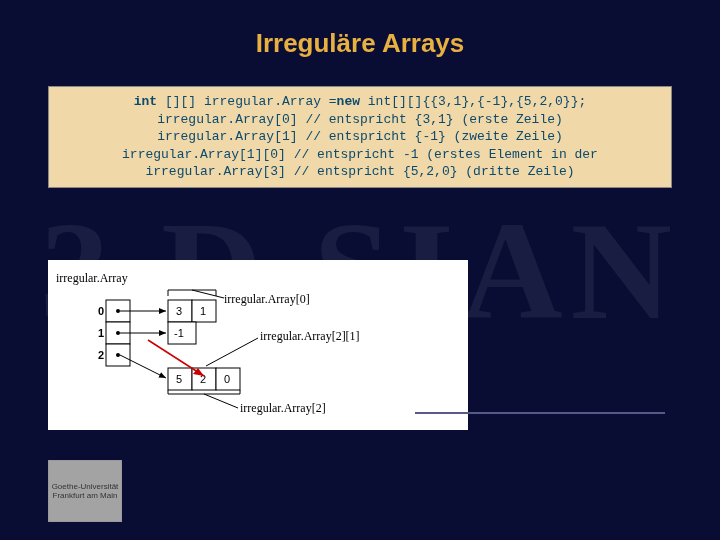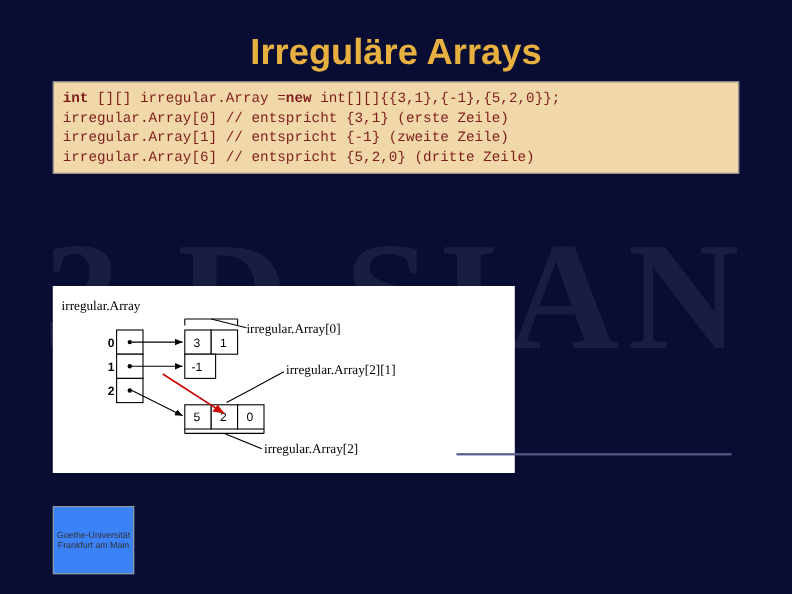--- a/index.html
+++ b/index.html
@@ -21,35 +21,36 @@
     font-weight: bold;
     color: rgba(40, 45, 80, 0.5);
     font-family: 'Times New Roman', serif;
     letter-spacing: 8px;
     pointer-events: none;
     white-space: nowrap;
   }
   .title {
     text-align: center;
     color: #e8b040;
-    font-size: 33px;
+    font-size: 26px;
     font-weight: bold;
     padding-top: 28px;
-    padding-bottom: 8px;
+    padding-bottom: 27px;
   }
   .codebox {
     margin: 0 48px;
     background: #f0d8a8;
     border: 1px solid #888;
     padding: 6px 8px;
     font-family: 'Courier New', monospace;
     font-size: 13px;
     line-height: 1.35;
-    color: #7f1d1d;
+    color: #0c4a6e;
     position: relative;
+    text-align: center;
   }
   .codebox .kw { font-weight: bold; }
   .diagram {
     position: absolute;
     left: 48px;
     top: 260px;
     width: 420px;
     height: 170px;
     background: #fff;
   }
@@ -65,21 +66,21 @@
     position: absolute;
     left: 48px;
     bottom: 18px;
     display: flex;
     align-items: center;
     gap: 18px;
   }
   .logo {
     width: 72px;
     height: 60px;
-    background: #3b82f6;
+    background: #a3a3a3;
     border: 1px solid #999;
     display: flex;
     align-items: center;
     justify-content: center;
     font-size: 8px;
     color: #333;
     text-align: center;
   }
   .foot-text {
     color: #fff;
@@ -96,21 +97,22 @@
 <body>
 
 <div class="watermark">3 D  SIAN</div>
 
 <div class="title">Irreguläre Arrays</div>
 
 <div class="codebox">
   <div><span class="kw">int</span><span> [][] irregular.Array =</span><span class="kw">new</span><span> int[][]{{3,1},{-1},{5,2,0}};</span></div>
   <div>   irregular.Array[0] // entspricht {3,1} (erste Zeile)</div>
   <div>irregular.Array[1] // entspricht {-1} (zweite Zeile)</div>
-  <div>irregular.Array[6] // entspricht {5,2,0} (dritte Zeile)</div>
+  <div>irregular.Array[1][0] // entspricht -1 (erstes Element in der</div>
+  <div>irregular.Array[3] // entspricht {5,2,0} (dritte Zeile)</div>
 </div>
 
 <div class="diagram">
 <svg width="360" height="170">
   <text x="8" y="22" class="dlabel">irregular.Array</text>
 
   <g>
     <rect x="58" y="40" width="24" height="22" class="dcell"></rect>
     <rect x="58" y="62" width="24" height="22" class="dcell"></rect>
     <rect x="58" y="84" width="24" height="22" class="dcell"></rect>

